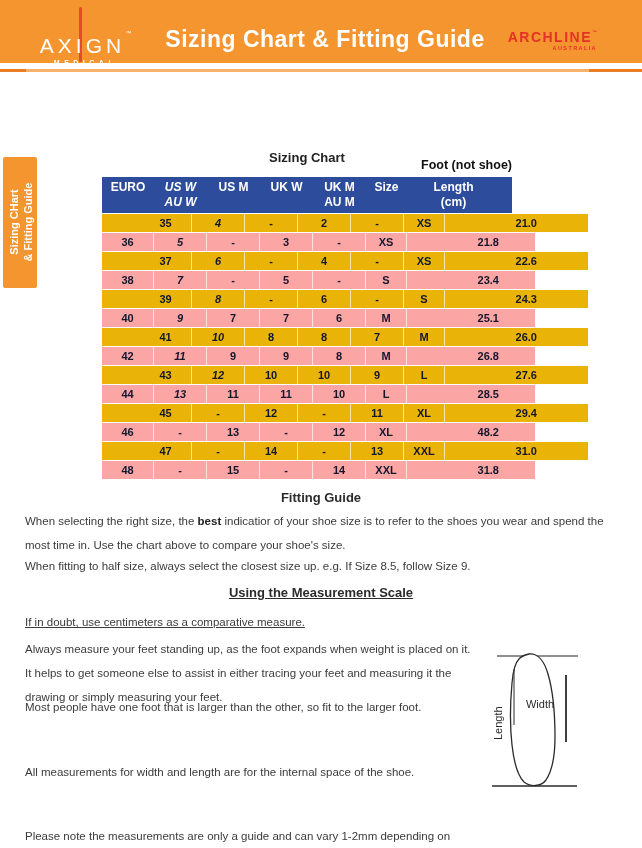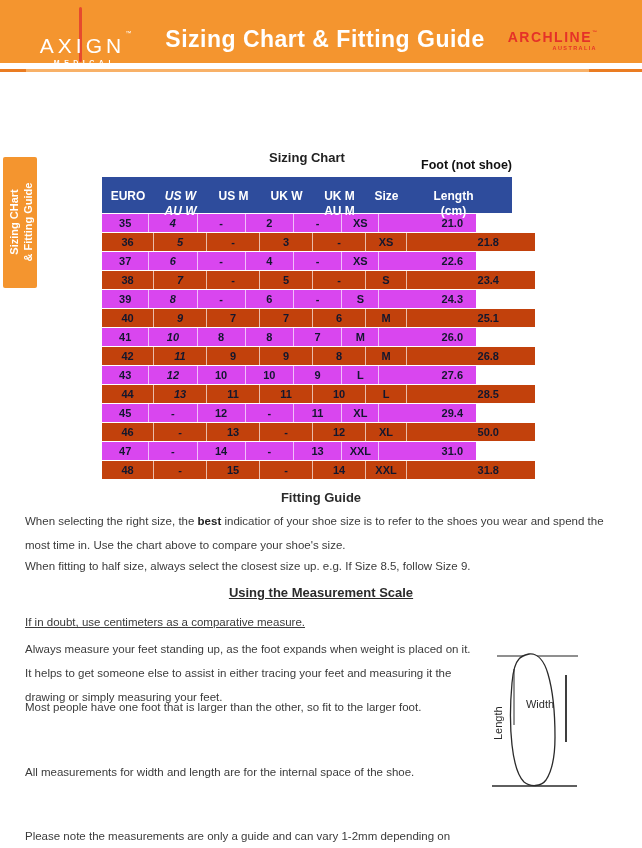--- a/index.html
+++ b/index.html
@@ -31,26 +31,26 @@
   .side-tab-text{position:absolute;left:-48px;top:48px;width:131px;height:34px;
     transform:rotate(-90deg);display:flex;flex-direction:column;justify-content:center;
     text-align:center;color:#fff;font-size:11px;font-weight:700;line-height:14px;}
 
   
   .chart-title{left:102px;top:150px;width:410px;text-align:center;
     font-size:13px;font-weight:700;color:#222;}
   .foot-note{right:130px;top:158px;font-size:12.5px;font-weight:700;color:#111;}
   .sizing-table{left:102px;top:177px;width:433px;}
   .thead{display:flex;width:410px;height:36px;background:#2E4C9C;color:#fff;
-    font-size:12px;font-weight:700;box-sizing:border-box;padding-top:12px;}
+    font-size:12px;font-weight:700;box-sizing:border-box;padding-top:3px;}
   .thead .hcell{line-height:15px;text-align:center;box-sizing:border-box;}
   .trow{display:flex;height:18px;margin-top:1px;align-items:center;
     font-size:11px;font-weight:700;color:#12172E;}
-  .trow.steel{width:374px;background:#d946ef;justify-content:center;}
-  .trow.peri{width:433px;background:#c2410c;}
+  .trow.steel{width:486px;background:#eab308;justify-content:center;}
+  .trow.peri{width:433px;background:#fca5a5;}
   .cell{text-align:center;box-sizing:border-box;height:100%;line-height:18px;}
   .c0{width:52px;} .c1{width:53px;font-style:italic;} .c2{width:53px;} .c3{width:53px;}
   .c4{width:53px;} .c5{width:41px;} .c6{width:105px;text-align:right;padding-right:13px;}
   .thead .c6{padding-right:12px;}
   .trow .cell:not(.c6){border-right:1px solid rgba(255,255,255,0.65);}
 
   
   .h2{left:0;width:642px;text-align:center;font-size:13px;font-weight:700;color:#2b2b2b;}
   .para{left:25px;font-size:11.5px;line-height:24px;color:#3b3b3b;}
   .para b{color:#222;}
@@ -211,21 +211,21 @@
         <div class="cell c5">XL</div>
         <div class="cell c6">29.4</div>
       </div>
       <div class="trow peri">
         <div class="cell c0">46</div>
         <div class="cell c1">-</div>
         <div class="cell c2">13</div>
         <div class="cell c3">-</div>
         <div class="cell c4">12</div>
         <div class="cell c5">XL</div>
-        <div class="cell c6">50.0</div>
+        <div class="cell c6">48.2</div>
       </div>
       <div class="trow steel">
         <div class="cell c0">47</div>
         <div class="cell c1">-</div>
         <div class="cell c2">14</div>
         <div class="cell c3">-</div>
         <div class="cell c4">13</div>
         <div class="cell c5">XXL</div>
         <div class="cell c6">31.0</div>
       </div>

